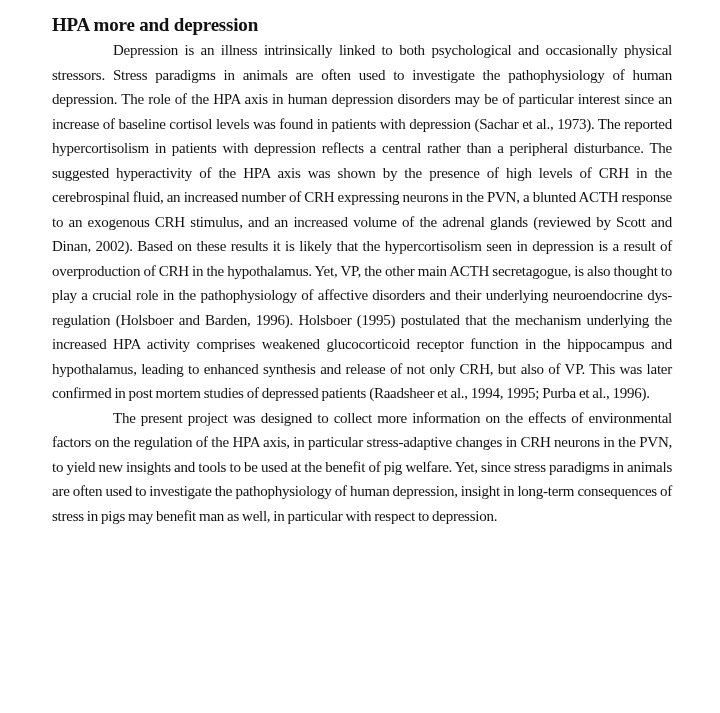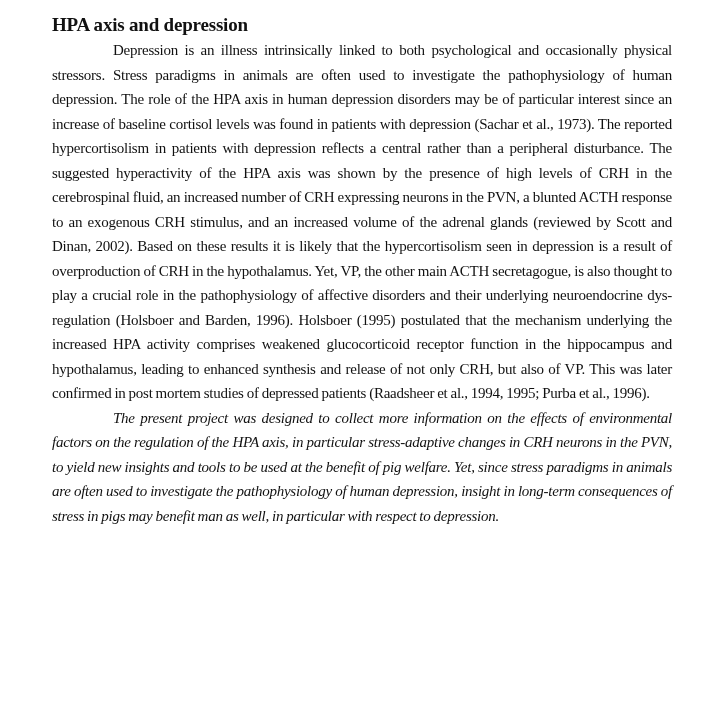--- a/index.html
+++ b/index.html
@@ -32,23 +32,22 @@
     font-size: 15px;
     line-height: 24.5px;
     text-align: justify;
     text-indent: 61px;
     margin: 0;
     letter-spacing: -0.25px;
     word-spacing: -0.5px;
   }
   .para + .para {
     margin-top: 0;
-    font-style: italic;
   }
 </style>
 </head>
 <body>
 
 <div class="page">
-  <h2 class="section-title">HPA axis and depression</h2>
+  <h2 class="section-title">HPA more and depression</h2>
   <p class="para">Depression is an illness intrinsically linked to both psychological and occasionally physical stressors. Stress paradigms in animals are often used to investigate the pathophysiology of human depression. The role of the HPA axis in human depression disorders may be of particular interest since an increase of baseline cortisol levels was found in patients with depression (Sachar et al., 1973). The reported hypercortisolism in patients with depression reflects a central rather than a peripheral disturbance. The suggested hyperactivity of the HPA axis was shown by the presence of high levels of CRH in the cerebrospinal fluid, an increased number of CRH expressing neurons in the PVN, a blunted ACTH response to an exogenous CRH stimulus, and an increased volume of the adrenal glands (reviewed by Scott and Dinan, 2002). Based on these results it is likely that the hypercortisolism seen in depression is a result of overproduction of CRH in the hypothalamus. Yet, VP, the other main ACTH secretagogue, is also thought to play a crucial role in the pathophysiology of affective disorders and their underlying neuroendocrine dys-regulation (Holsboer and Barden, 1996). Holsboer (1995) postulated that the mechanism underlying the increased HPA activity comprises weakened glucocorticoid receptor function in the hippocampus and hypothalamus, leading to enhanced synthesis and release of not only CRH, but also of VP. This was later confirmed in post mortem studies of depressed patients (Raadsheer et al., 1994, 1995; Purba et al., 1996).</p>
   <p class="para">The present project was designed to collect more information on the effects of environmental factors on the regulation of the HPA axis, in particular stress-adaptive changes in CRH neurons in the PVN, to yield new insights and tools to be used at the benefit of pig welfare. Yet, since stress paradigms in animals are often used to investigate the pathophysiology of human depression, insight in long-term consequences of stress in pigs may benefit man as well, in particular with respect to depression.</p>
 </div>
 
 </body></html>

